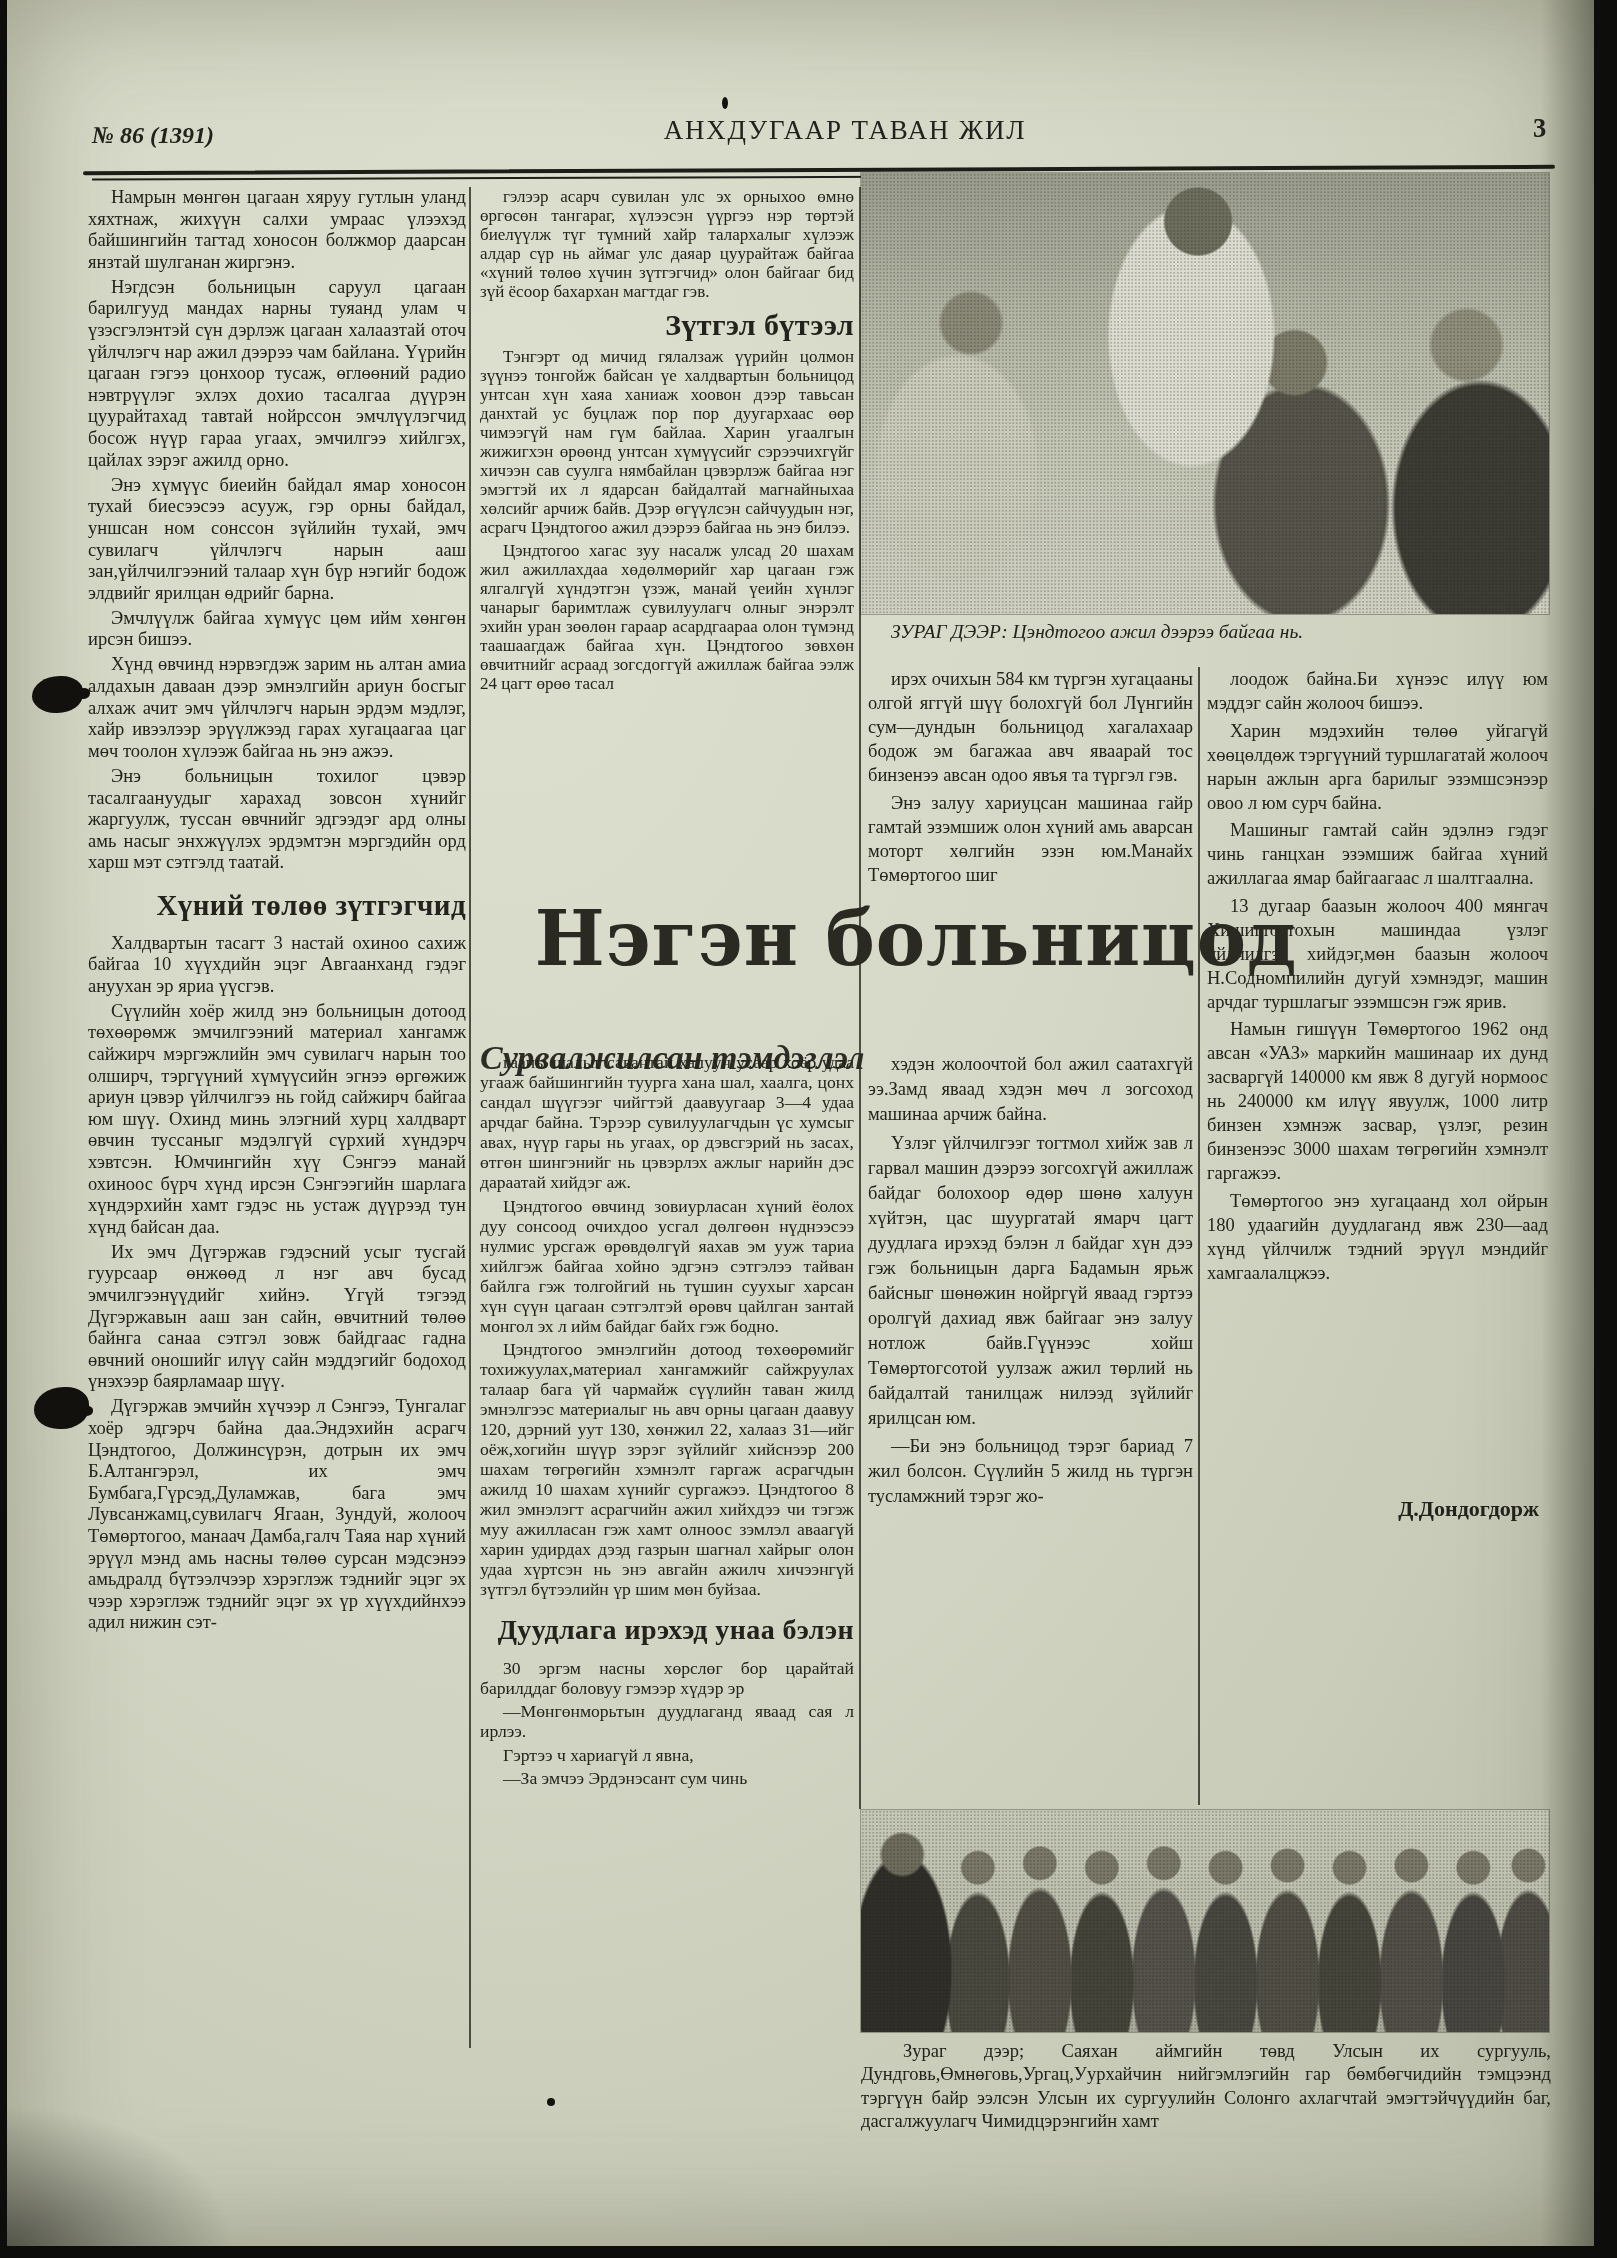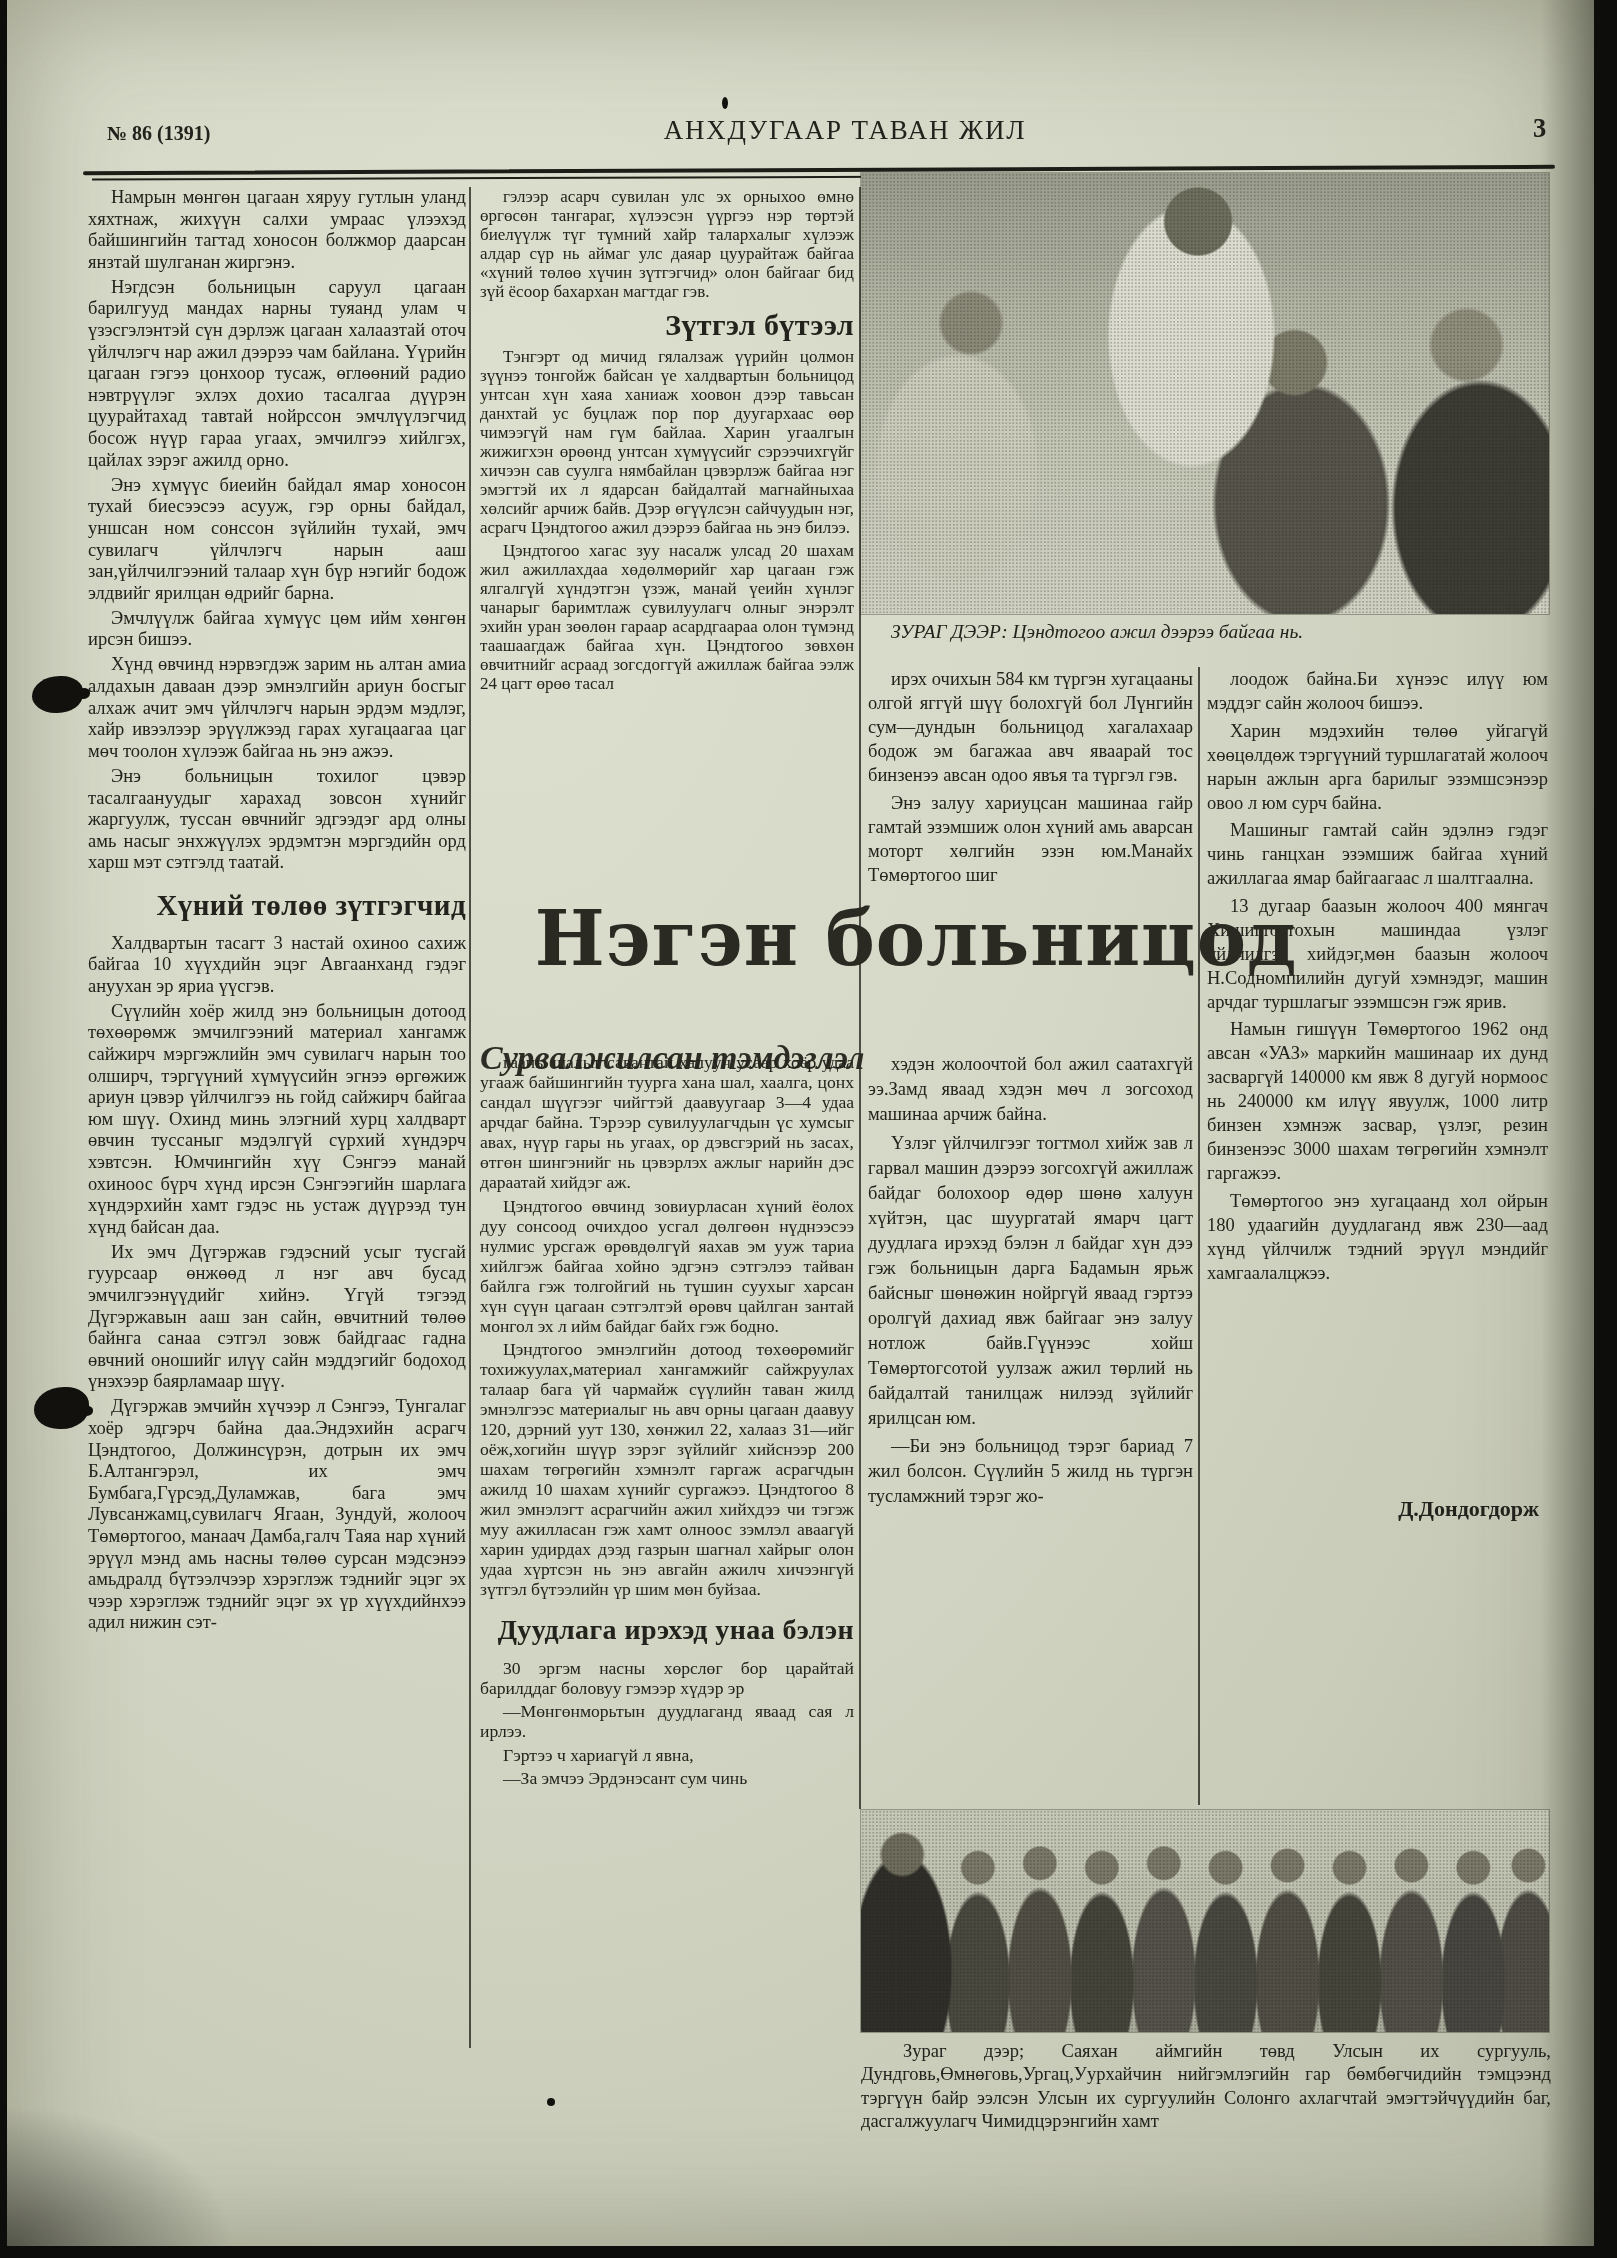--- a/index.html
+++ b/index.html
@@ -5,21 +5,21 @@
   html,body{margin:0;padding:0;background:#0d0d0b;width:1618px;height:2258px;overflow:hidden;}
   .paper{position:absolute;left:7px;top:0;right:23px;bottom:12.4px;
     background:radial-gradient(ellipse at 32% 22%, #dde0cf 0%, #d5d8c6 40%, #c9ccb9 72%, #b9bca9 100%);
     box-shadow:inset 0 0 124px rgba(70,70,45,.4);
     font-family:"Liberation Serif", serif;color:#22211c;}
   .corner-shadow{position:absolute;left:0;bottom:0;width:229px;height:141px;
     background:radial-gradient(ellipse at 0% 100%, rgba(10,10,8,.5) 0%, rgba(10,10,8,0) 70%);}
   .edge-shadow{position:absolute;right:0;top:0;width:53px;height:100%;
     background:linear-gradient(270deg, rgba(20,20,12,.35), rgba(20,20,12,0));}
   
-  .issue{position:absolute;left:100px;top:122px;font-size:20px;font-weight:bold;}
+  .issue{position:absolute;left:85px;top:122px;font-size:24px;font-weight:bold;font-style:italic;}
   .mast-title{position:absolute;left:613px;top:115px;width:450px;text-align:center;
     font-size:27px;font-weight:normal;letter-spacing:1.8px;}
   .page-num{position:absolute;left:1526px;top:113px;font-size:26.5px;font-weight:bold;}
   .rule-a{position:absolute;left:76px;top:168px;width:1472px;height:4.4px;background:#1d1d18;
     transform:rotate(-0.25deg);border-radius:2.6px;}
   .rule-b{position:absolute;left:85px;top:176px;width:1456px;height:1.8px;background:#1d1d18;
     transform:rotate(-0.2deg);}
   
   .col{position:absolute;text-align:justify;color:#23221c;}
   .col p{margin:0 0 3.5px 0;text-indent:23px;}

